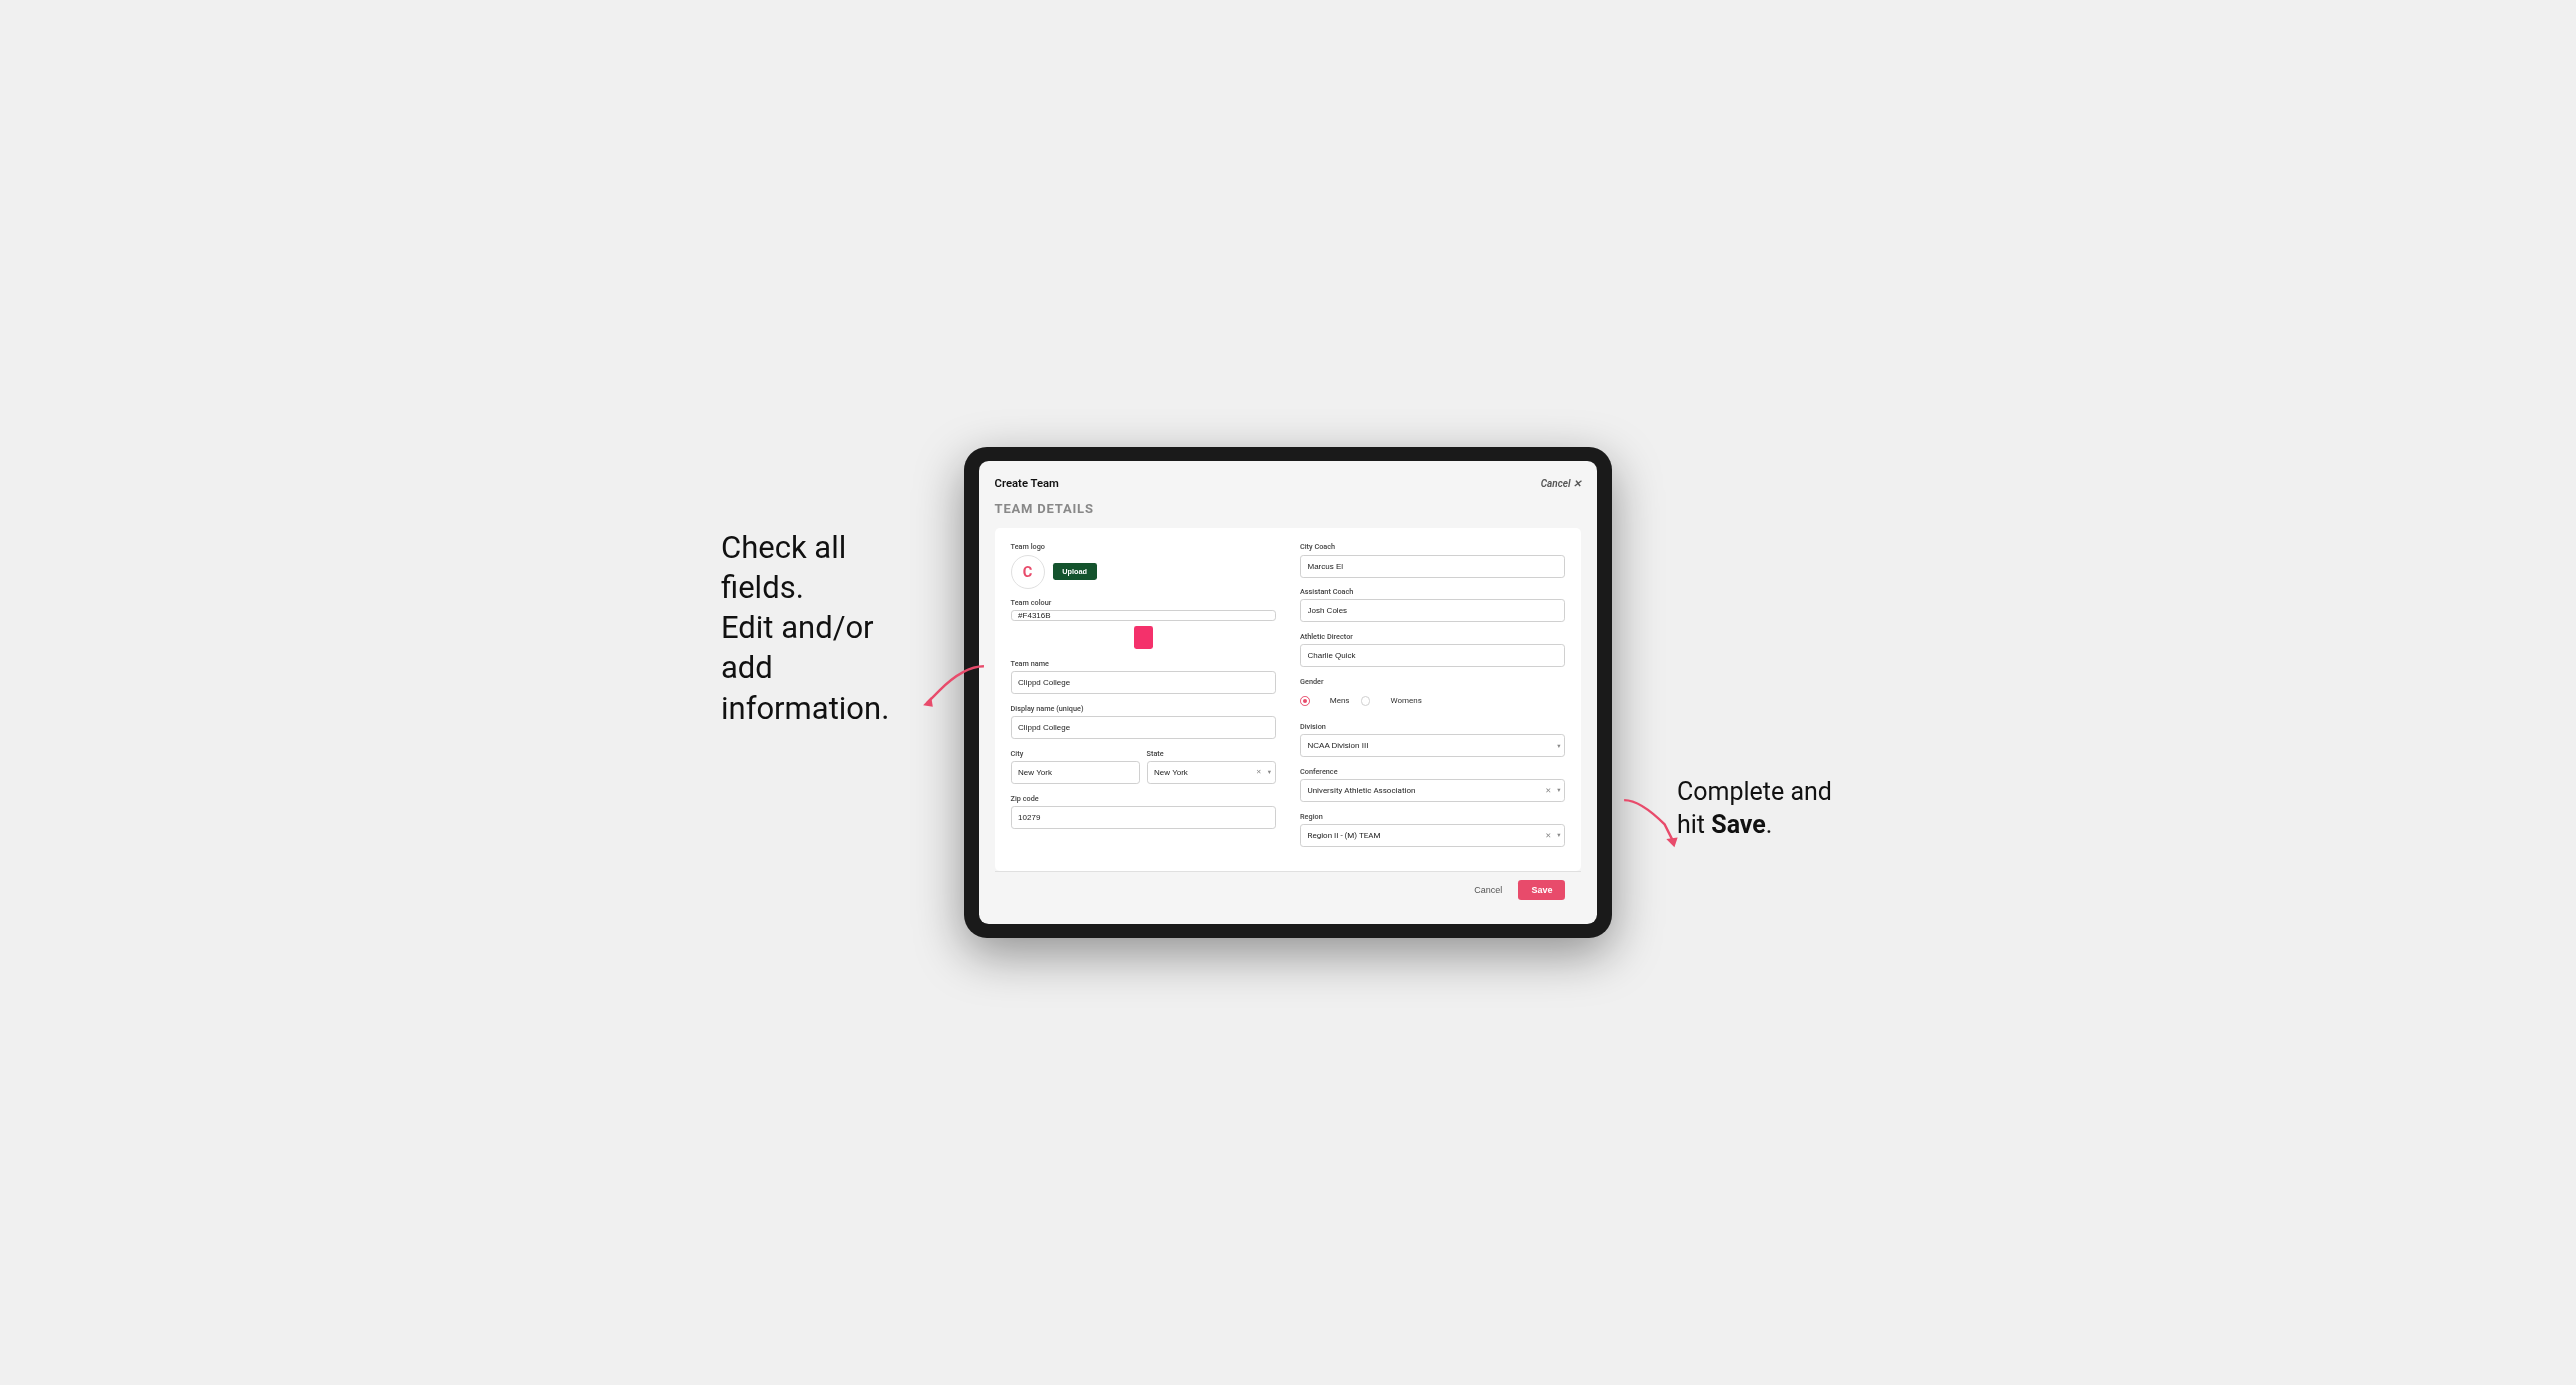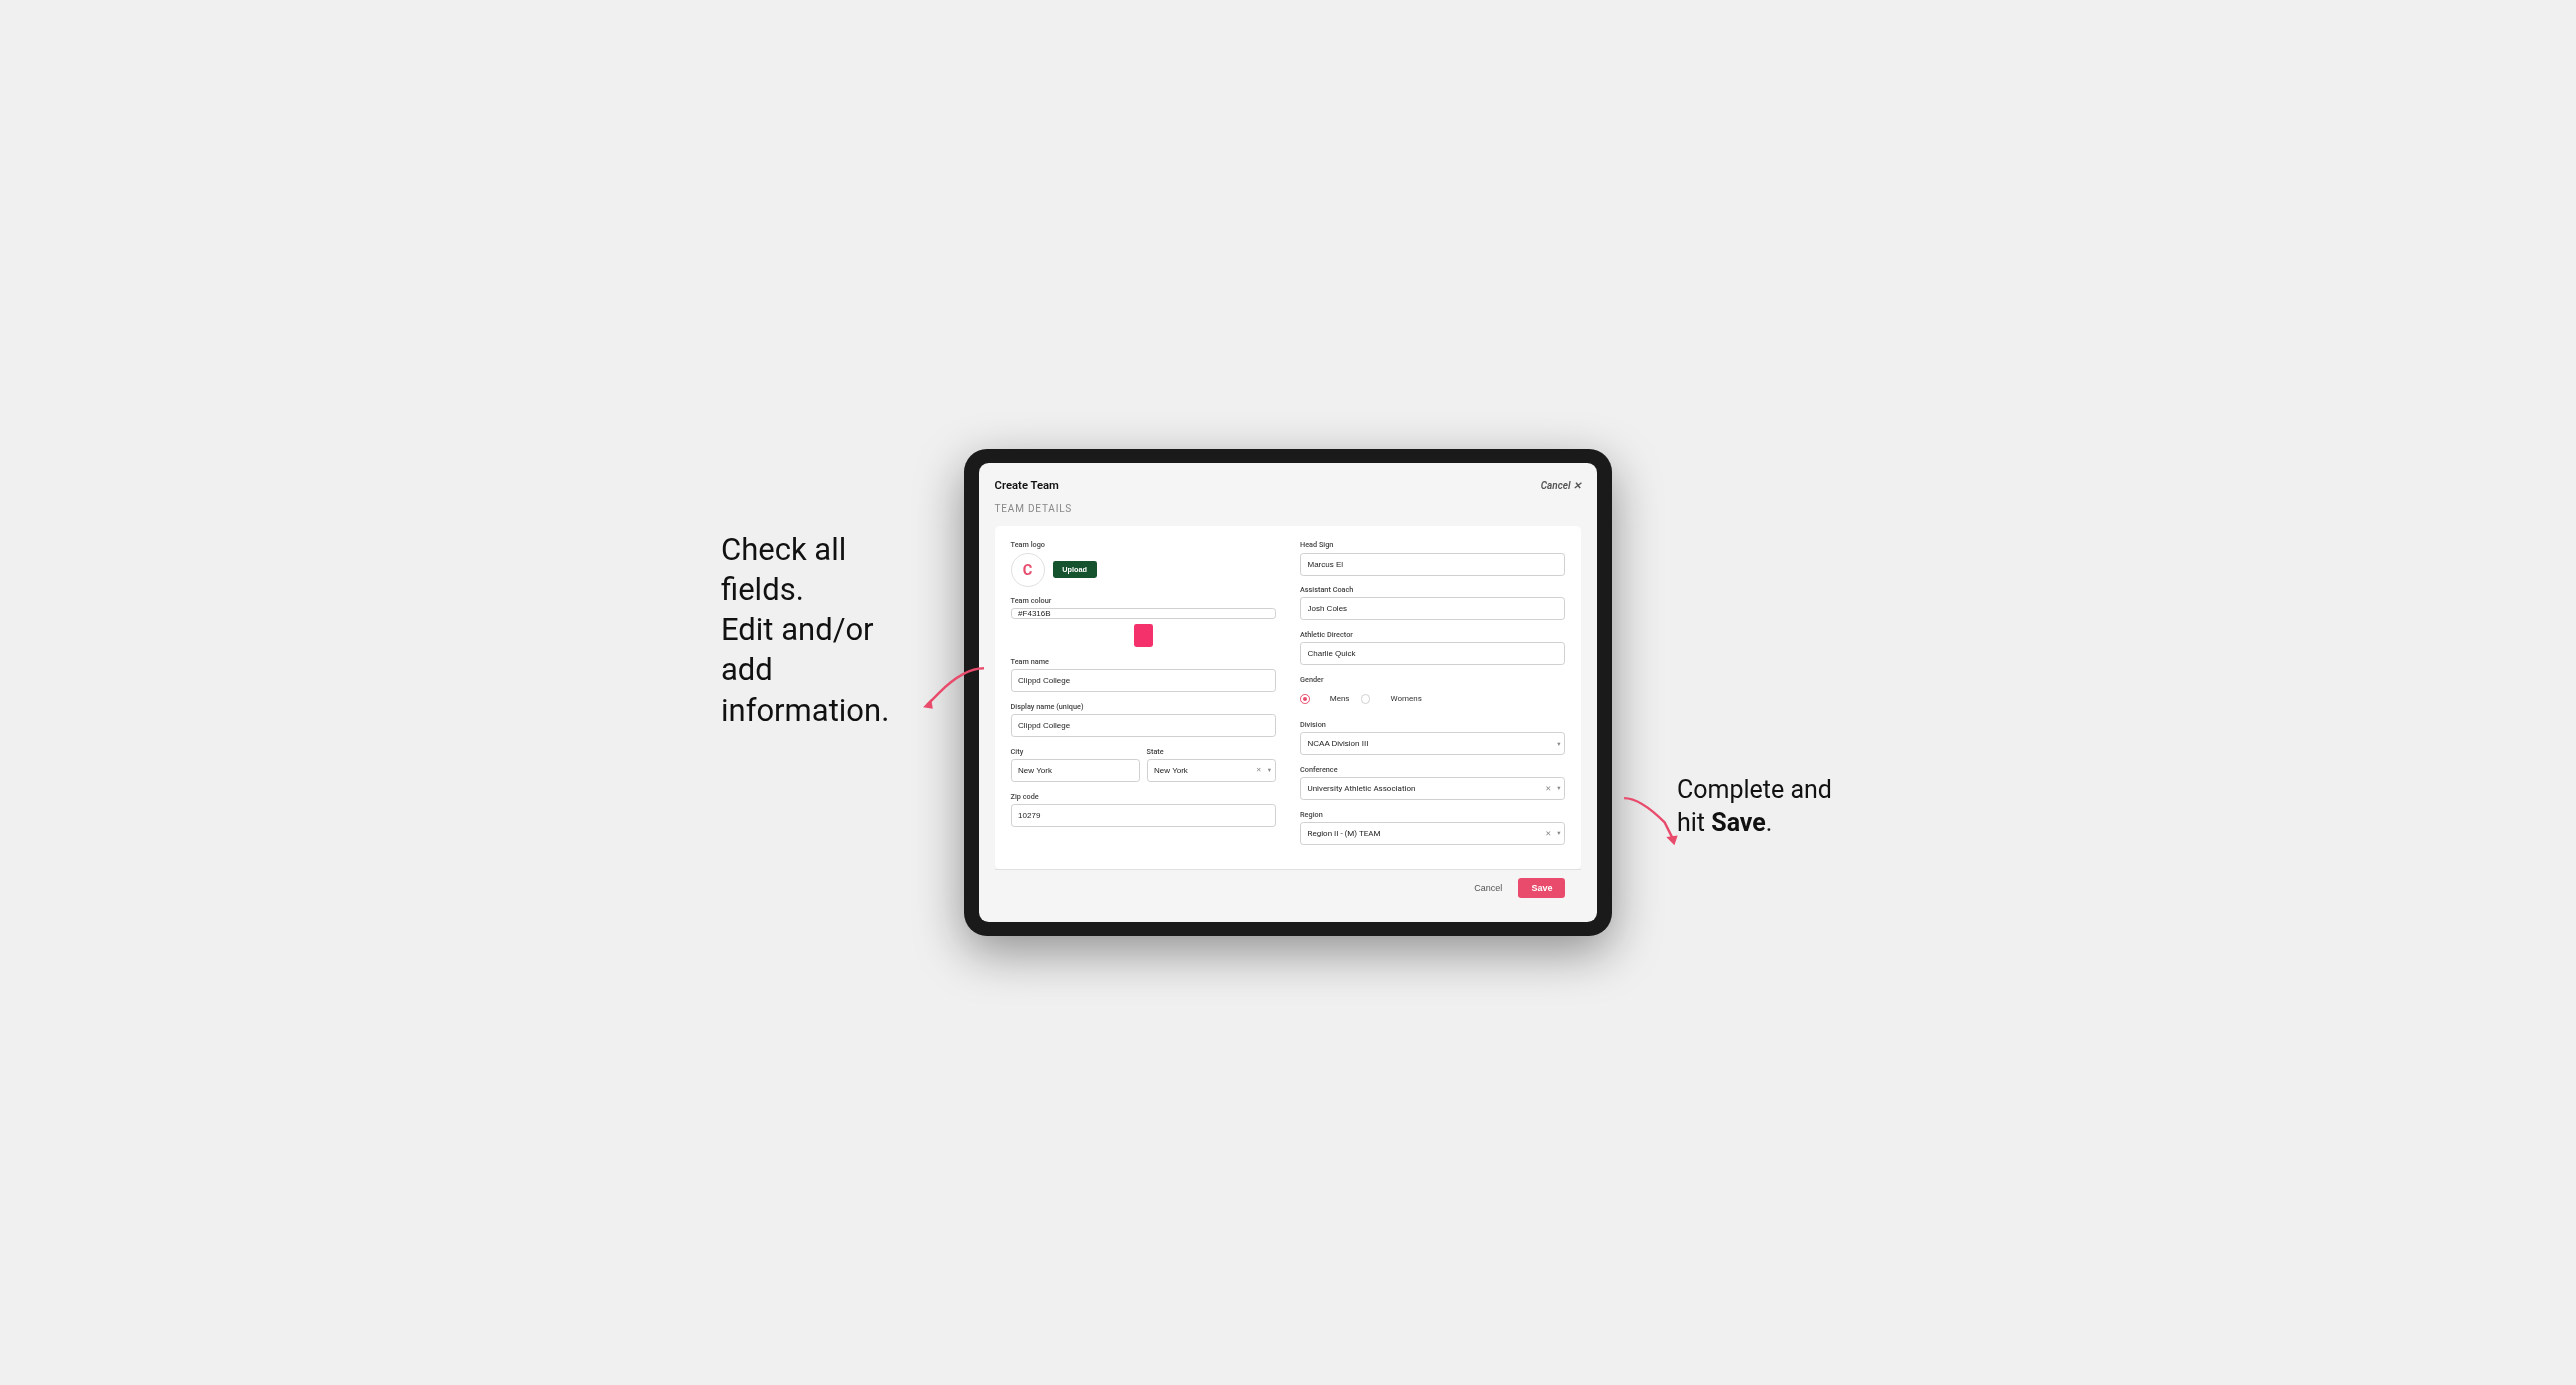--- a/index.html
+++ b/index.html
@@ -165,22 +165,22 @@
     }
 
     .cancel-x {
       font-size: 10px;
       color: #555;
       cursor: pointer;
       font-style: italic;
     }
 
     .section-header {
-      font-size: 10px;
-      font-weight: 400;
+      font-size: 13px;
+      font-weight: 700;
       letter-spacing: 0.8px;
       color: #888;
       margin-bottom: 11.3px;
       text-transform: uppercase;
     }
 
     .form-area {
       background: #fff;
       border-radius: 4.9px;
       padding: 14.6px 16px;
@@ -521,21 +521,21 @@
               <div class="form-group">
                 <span class="form-label">Zip code</span>
                 <input class="form-input" type="text" value="10279" style="">
               </div>
 
             </div>
 
             <div>
 
               <div class="form-group">
-                <span class="form-label">Head Sign</span>
+                <span class="form-label">City Coach</span>
                 <input class="form-input" type="text" value="Marcus El" style="">
               </div>
 
               <div class="form-group">
                 <span class="form-label">Assistant Coach</span>
                 <input class="form-input" type="text" value="Josh Coles" style="">
               </div>
 
               <div class="form-group">
                 <span class="form-label">Athletic Director</span>

